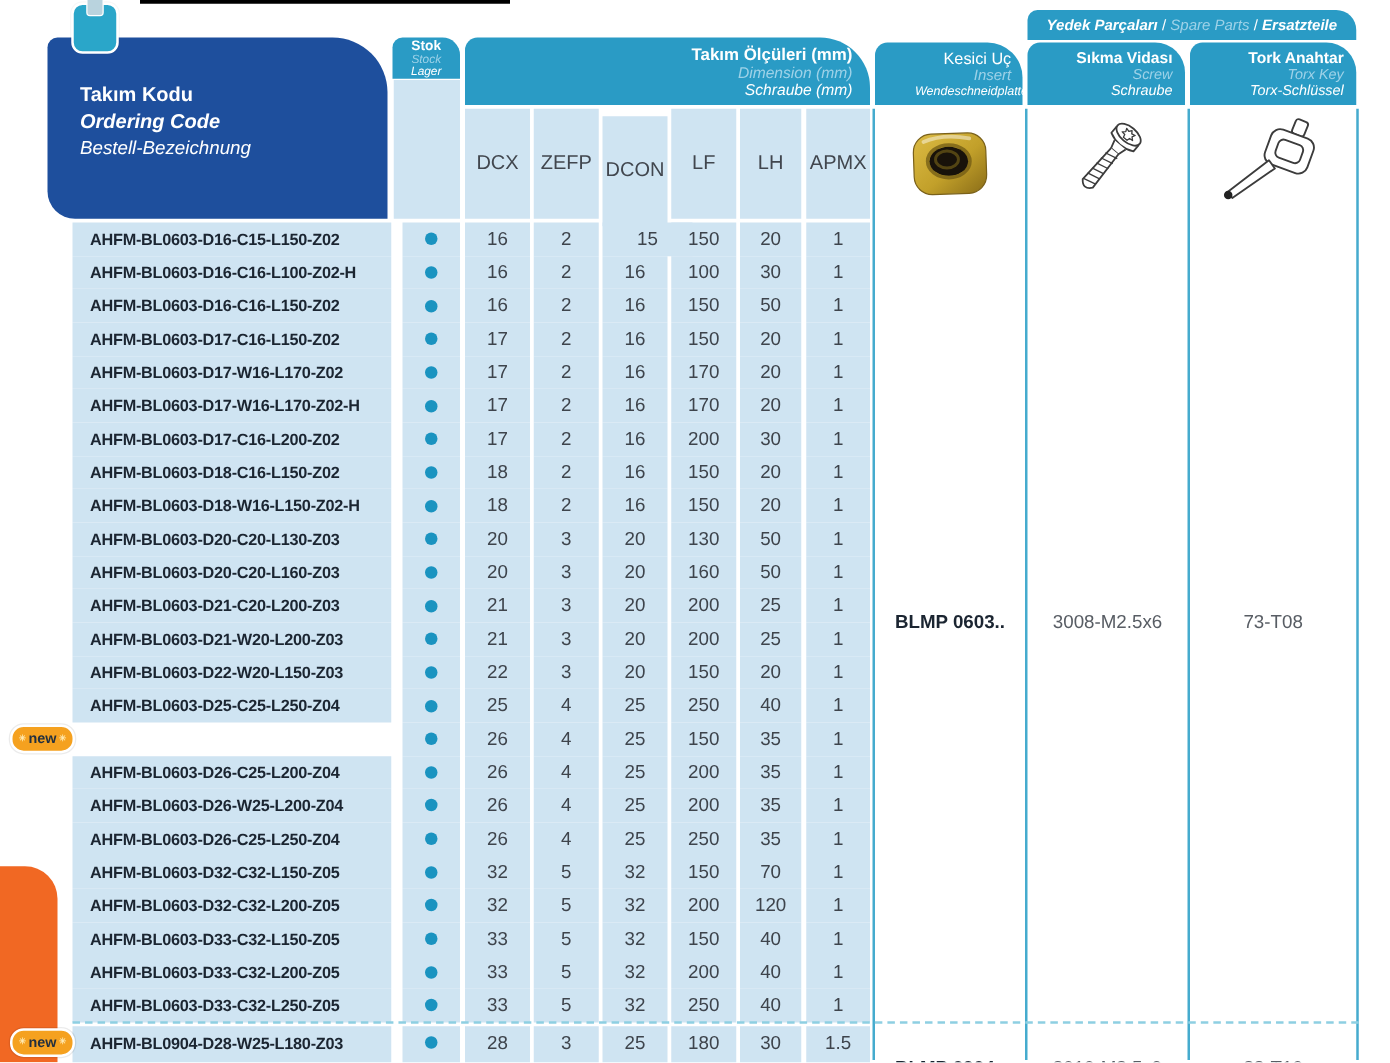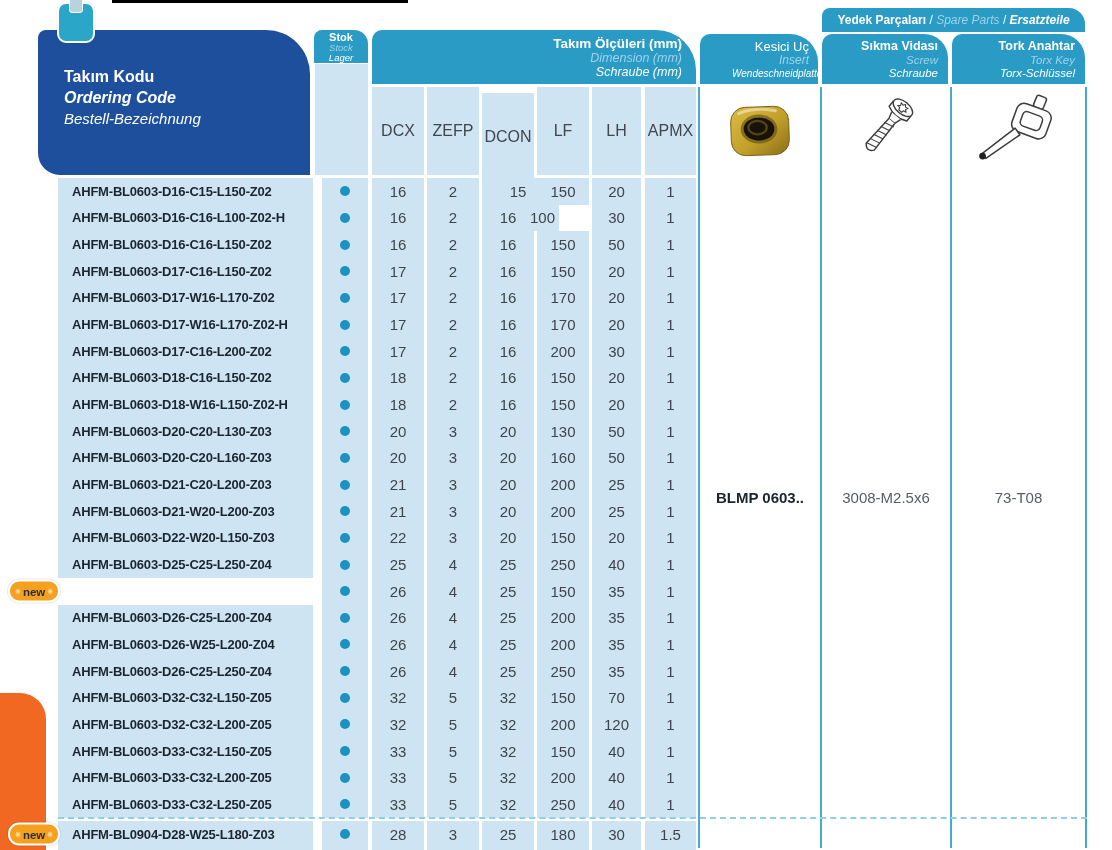--- a/index.html
+++ b/index.html
@@ -35,21 +35,21 @@
   .hdr-dims .i2{font-size:12.5px;font-style:italic;line-height:14px;}
 
   .hdr-insert{left:700px;top:34px;width:118px;height:50px;border-radius:10px 28px 0 0;
             text-align:right;padding:5px 9px 0 0;}
   .hdr-insert .b{font-size:13px;font-weight:normal;line-height:15px;}
   .hdr-insert .i1{font-size:12px;font-style:italic;color:#9ed2e8;line-height:13px;}
   .hdr-insert .i2{font-size:10px;font-style:italic;line-height:13px;margin-left:32px;}
 
   .hdr-spare{left:822px;top:8px;width:263px;height:24px;border-radius:8px 16px 0 0;
             text-align:center;font-size:12px;line-height:24px;}
-  .hdr-spare .tr{font-weight:bold;}
+  .hdr-spare .tr{font-weight:bold;font-style:italic;}
   .hdr-spare .en{font-style:italic;color:#9ed2e8;}
   .hdr-spare .de{font-style:italic;font-weight:bold;}
 
   .hdr-screw{left:822px;top:34px;width:126px;height:50px;border-radius:10px 24px 0 0;
             text-align:right;padding:5px 10px 0 0;}
   .hdr-torx{left:952px;top:34px;width:133px;height:50px;border-radius:10px 24px 0 0;
             text-align:right;padding:5px 10px 0 0;}
   .hdr-screw .b,.hdr-torx .b{font-size:12.5px;font-weight:bold;line-height:15px;}
   .hdr-screw .i1,.hdr-torx .i1{font-size:11.5px;font-style:italic;color:#9ed2e8;line-height:13px;}
   .hdr-screw .i2,.hdr-torx .i2{font-size:11.5px;font-style:italic;line-height:13px;}
@@ -236,21 +236,21 @@
         <div class="cell num" style="left: 587px; width: 51px;">1</div>
       </div>
       <div class="row">
         <div class="cell code">AHFM-BL0603-D16-C16-L100-Z02-H</div>
         <div class="cell stok">
           <span class="dot"></span>
         </div>
         <div class="cell num" style="left: 314px; width: 52px;">16</div>
         <div class="cell num" style="left: 369px; width: 52px;">2</div>
         <div class="cell num" style="left: 424px; width: 52px;">16</div>
-        <div class="cell num" style="left: 468px; width: 33px;">100</div>
+        <div class="cell num" style="left: 479px; width: 52px;">100</div>
         <div class="cell num" style="left: 534px; width: 49px;">30</div>
         <div class="cell num" style="left: 587px; width: 51px;">1</div>
       </div>
       <div class="row">
         <div class="cell code">AHFM-BL0603-D16-C16-L150-Z02</div>
         <div class="cell stok">
           <span class="dot"></span>
         </div>
         <div class="cell num" style="left: 314px; width: 52px;">16</div>
         <div class="cell num" style="left: 369px; width: 52px;">2</div>

